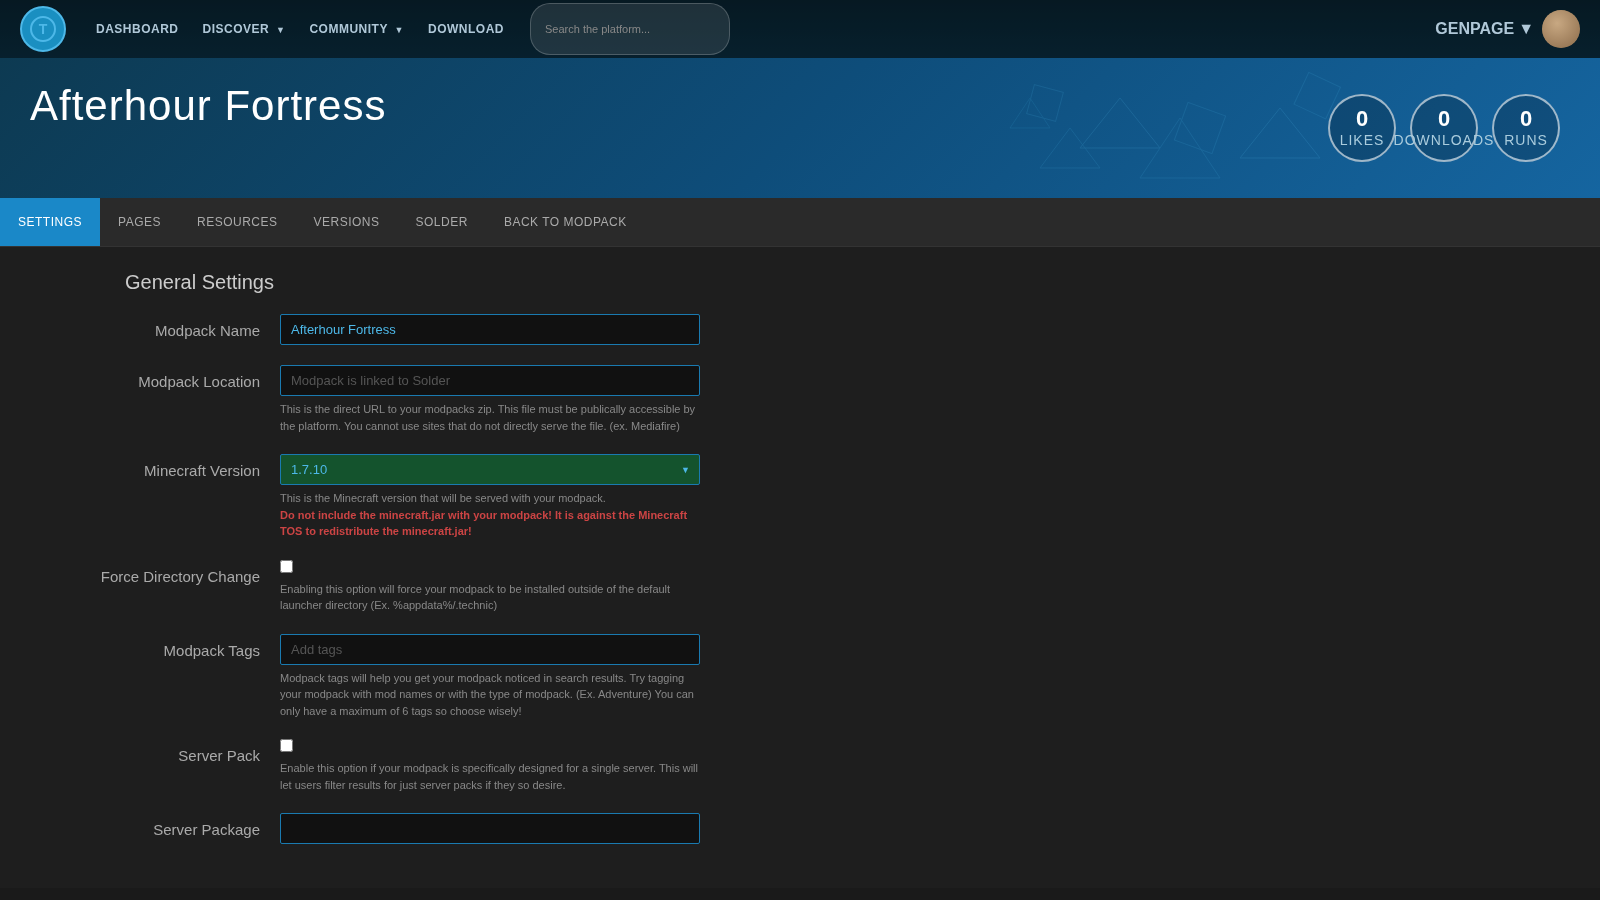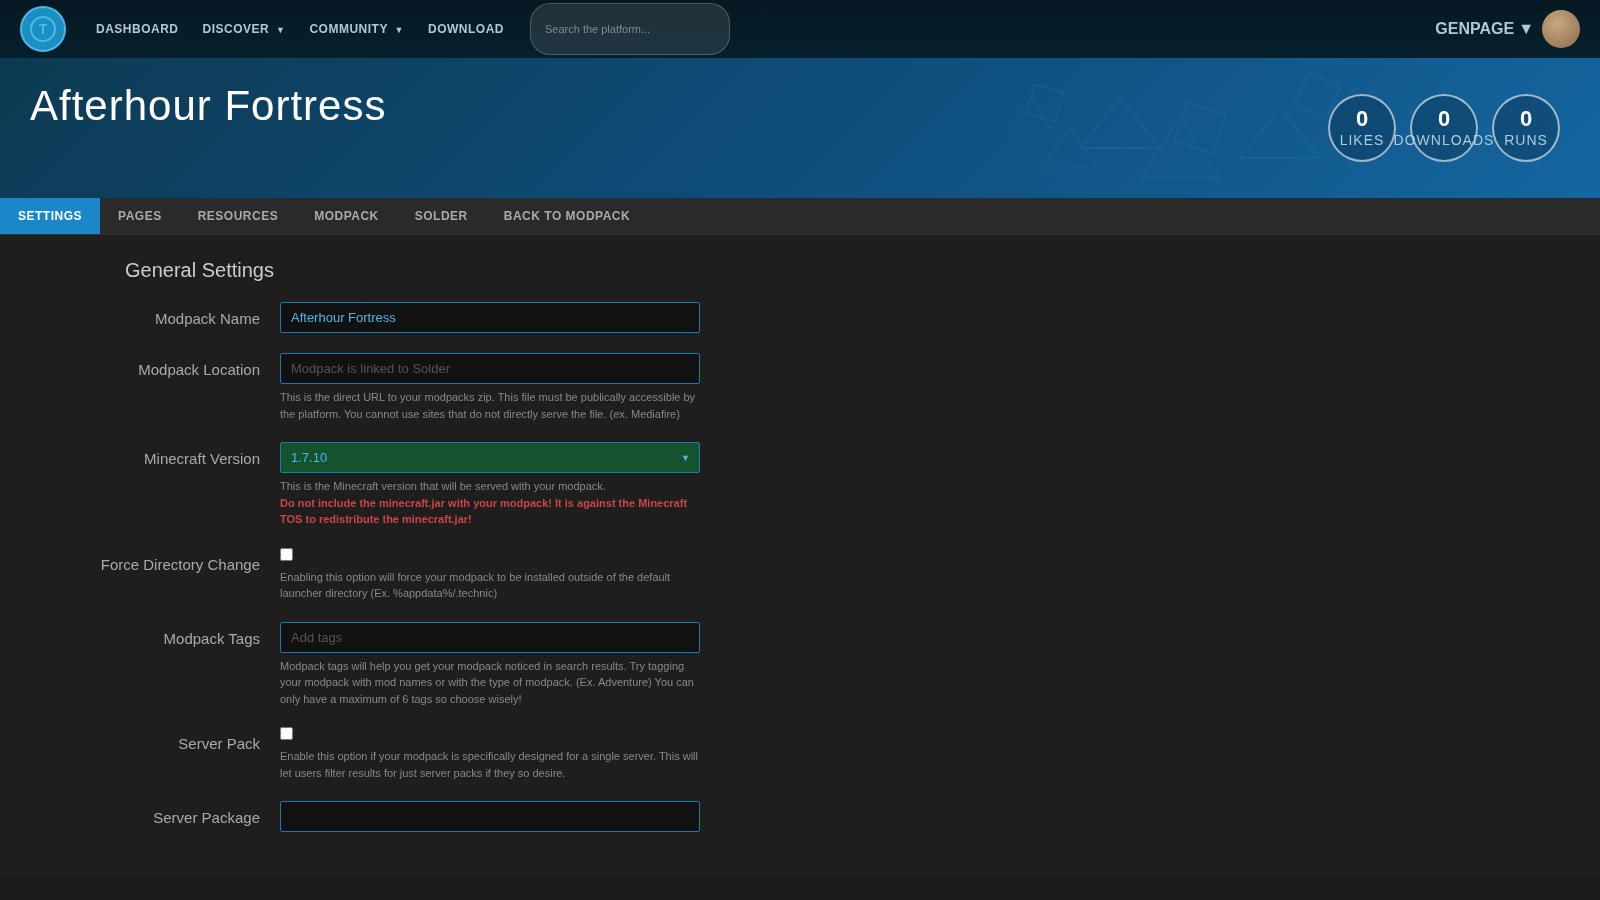--- a/index.html
+++ b/index.html
@@ -112,23 +112,23 @@
     .stat-num { font-size: 22px; font-weight: bold; color: #fff; line-height: 1; }
     .stat-label { font-size: 14px; color: #aaccdd; letter-spacing: 1px; margin-top: 2px; }
 
     
     .sub-nav {
       background: #2a2a2a;
       border-bottom: 1px solid #333;
       display: flex;
     }
     .sub-nav-item {
-      padding: 11px 18px;
+      padding: 17px 18px;
       font-size: 12px;
-      font-weight: bold;
+      font-weight: normal;
       color: #aaa;
       cursor: pointer;
       letter-spacing: 0.5px;
       text-decoration: none;
     }
     .sub-nav-item.active {
       background: #1a88c8;
       color: #fff;
     }
 
@@ -272,21 +272,21 @@
         <span class="stat-label">RUNS</span>
       </div>
     </div>
   </div>
 </div>
 
 <div class="sub-nav">
   <a class="sub-nav-item active">SETTINGS</a>
   <a class="sub-nav-item">PAGES</a>
   <a class="sub-nav-item">RESOURCES</a>
-  <a class="sub-nav-item">MODPACK</a>
+  <a class="sub-nav-item">VERSIONS</a>
   <a class="sub-nav-item">SOLDER</a>
   <a class="sub-nav-item">BACK TO MODPACK</a>
 </div>
 
 <div class="main-content">
   <h2 class="section-title">General Settings</h2>
 
   <div class="form-row">
     <label class="form-label">Modpack Name</label>
     <div class="form-control-wrap">

